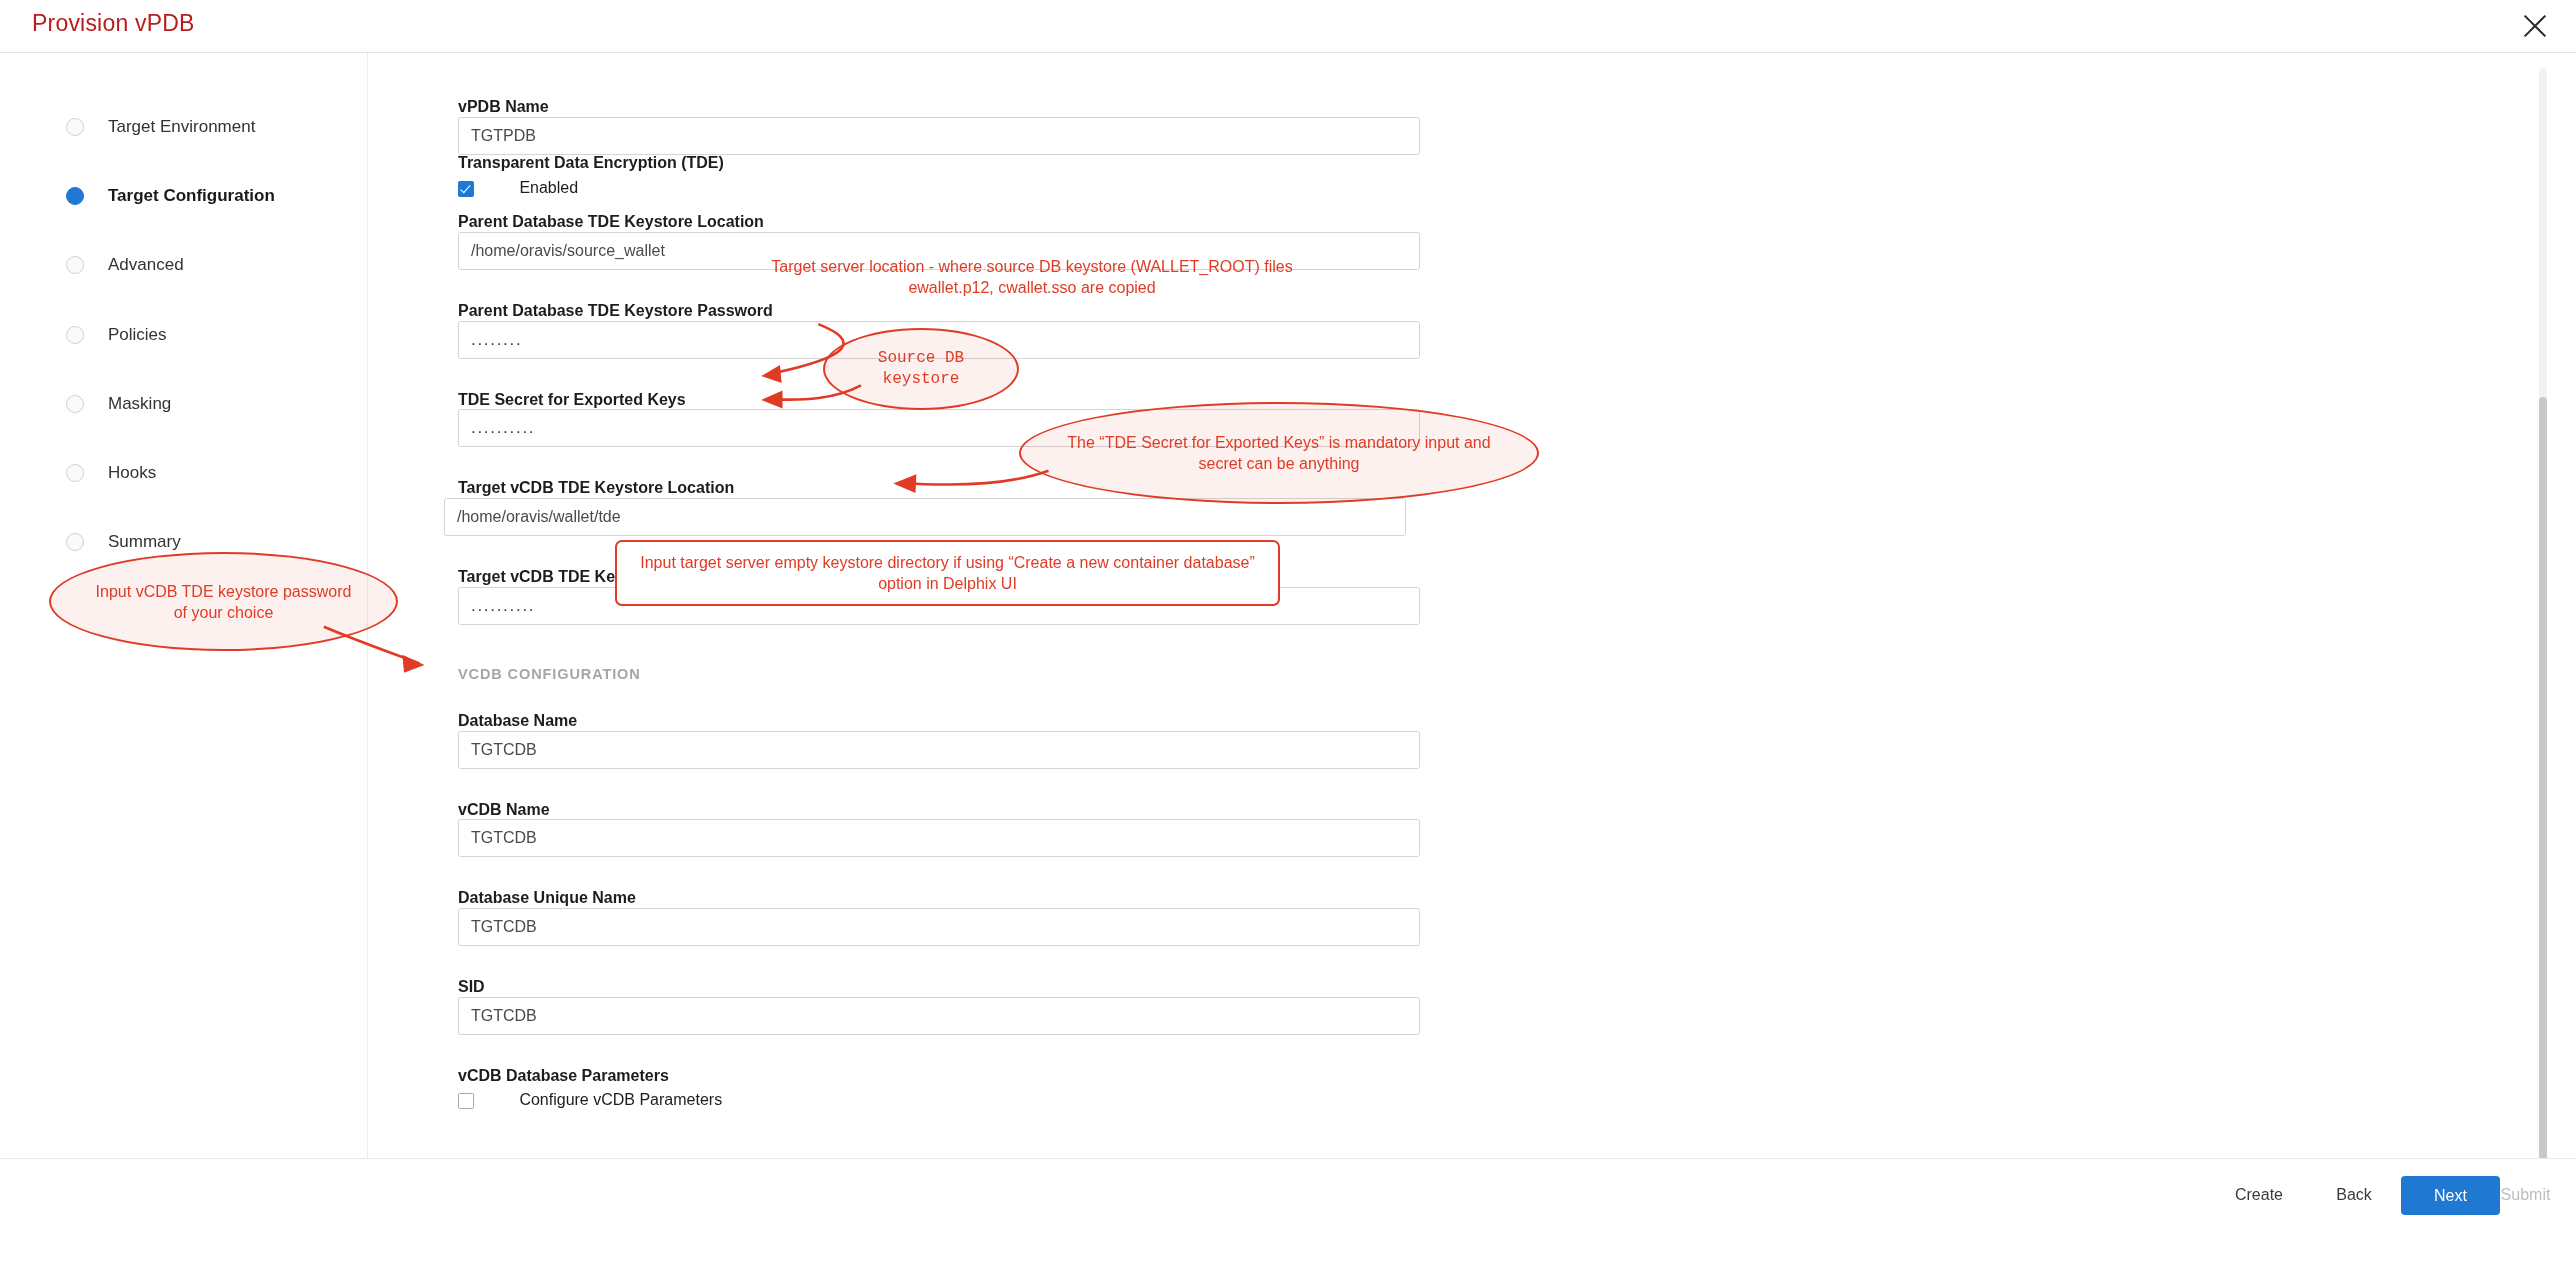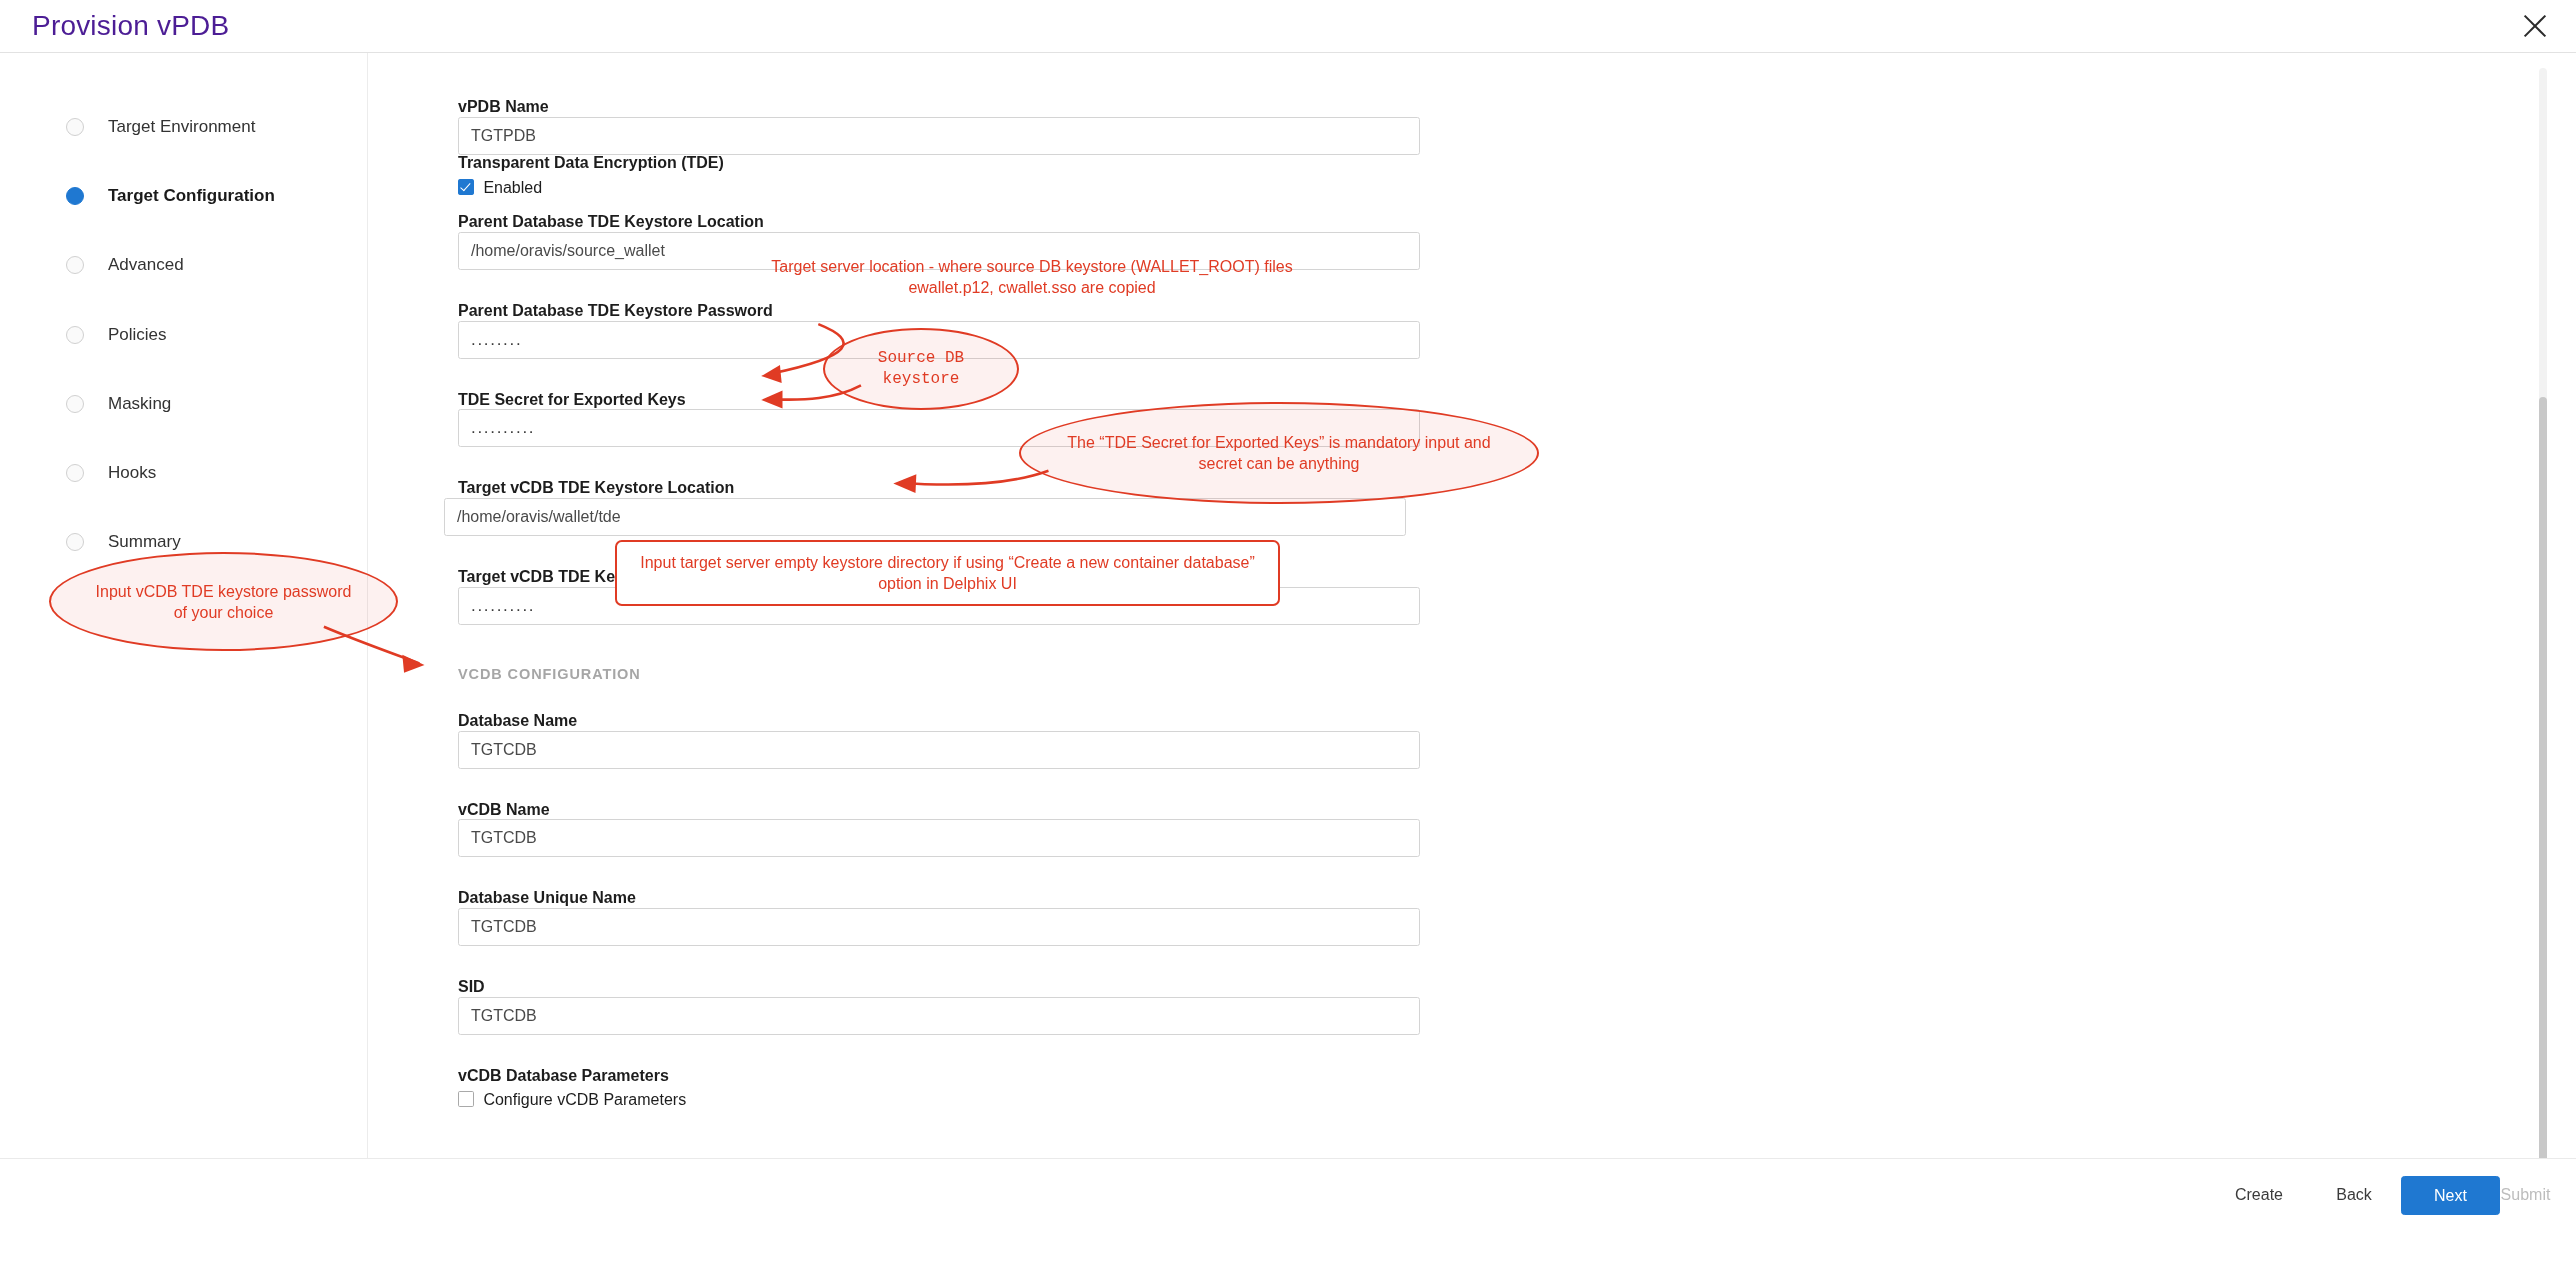--- a/index.html
+++ b/index.html
@@ -23,23 +23,23 @@
     width: 2576px;
     height: 53px;
     background: #ffffff;
     border-bottom: 0.9px solid #e2e2e2;
     box-sizing: border-box;
   }
   .header-title {
     position: absolute;
     left: 32px;
     top: 10.2px;
-    font-size: 28px;
+    font-size: 23px;
     font-weight: 400;
-    color: #4c1d95;
+    color: #b91c1c;
     letter-spacing: 0.2px;
   }
   .close-btn {
     position: absolute;
     right: 22px;
     top: 6.8px;
     width: 38px;
     height: 38px;
     cursor: pointer;
   }
@@ -126,21 +126,22 @@
   }
   .pw-input {
     letter-spacing: 1.7px;
     font-size: 17px;
     color: #3a3a3a;
   }
   .abs { position: absolute; }
 
   .checkbox-row {
     display: flex;
-    align-items: flex-start;
+    align-items: flex-end;
+    gap: 36px;
   }
   .cb {
     width: 16px;
     height: 16px;
     border: 0.9px solid #a9a9a9;
     border-radius: 1.7px;
     background: #ffffff;
     box-sizing: border-box;
     flex: none;
     position: relative;

